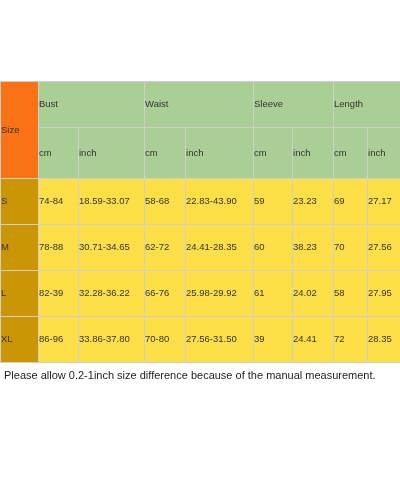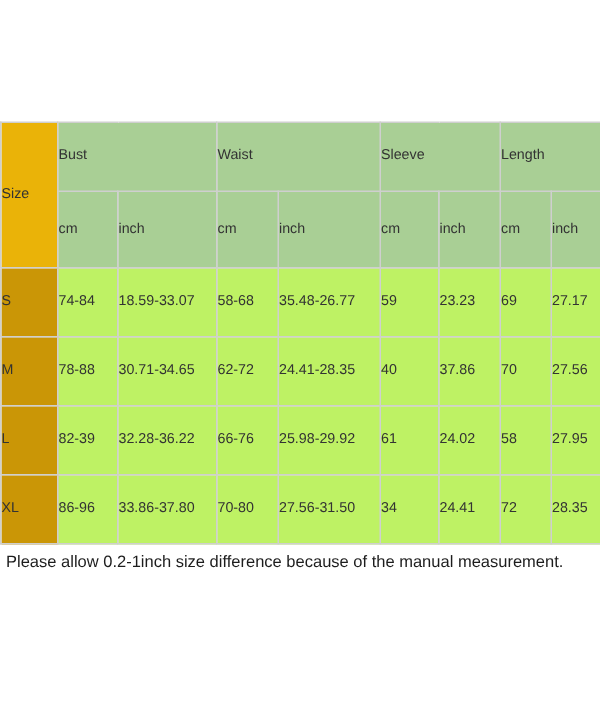--- a/index.html
+++ b/index.html
@@ -53,33 +53,33 @@
   
   .unit-head {
     height: 50px;
     background: #a9cf95;
     color: #353b31;
     font-size: 9.5px;
   }
   
   .size-head,
   .size-cell {
-    background: #eab308;
+    background: #f97316;
     color: #5c4a10;
     border-color: #b98a06;
   }
   .size-head {
     font-size: 10px;
   }
   .size-cell {
     font-size: 10px;
   }
   .data-row td {
     height: 45px;
-    background: #bef264;
+    background: #fde047;
   }
   .data-row td.size-cell {
     background: #ca9606;
   }
 
   
   .footnote {
     position: absolute;
     left: 4px;
     top: 368px;
@@ -125,35 +125,35 @@
         <td class="unit-head">inch</td>
         <td class="unit-head">cm</td>
         <td class="unit-head">inch</td>
       </tr>
 
       <tr class="data-row">
         <td class="size-cell">S</td>
         <td>74-84</td>
         <td>18.59-33.07</td>
         <td>58-68</td>
-        <td>35.48-26.77</td>
+        <td>22.83-43.90</td>
         <td>59</td>
         <td>23.23</td>
         <td>69</td>
         <td>27.17</td>
       </tr>
 
       <tr class="data-row">
         <td class="size-cell">M</td>
         <td>78-88</td>
         <td>30.71-34.65</td>
         <td>62-72</td>
         <td>24.41-28.35</td>
-        <td>40</td>
-        <td>37.86</td>
+        <td>60</td>
+        <td>38.23</td>
         <td>70</td>
         <td>27.56</td>
       </tr>
 
       <tr class="data-row">
         <td class="size-cell">L</td>
         <td>82-39</td>
         <td>32.28-36.22</td>
         <td>66-76</td>
         <td>25.98-29.92</td>
@@ -162,21 +162,21 @@
         <td>58</td>
         <td>27.95</td>
       </tr>
 
       <tr class="data-row">
         <td class="size-cell">XL</td>
         <td>86-96</td>
         <td>33.86-37.80</td>
         <td>70-80</td>
         <td>27.56-31.50</td>
-        <td>34</td>
+        <td>39</td>
         <td>24.41</td>
         <td>72</td>
         <td>28.35</td>
       </tr>
     </tbody>
   </table>
 
   <div class="footnote">Please allow 0.2-1inch size difference because of the manual measurement.</div>
 
 </div>

